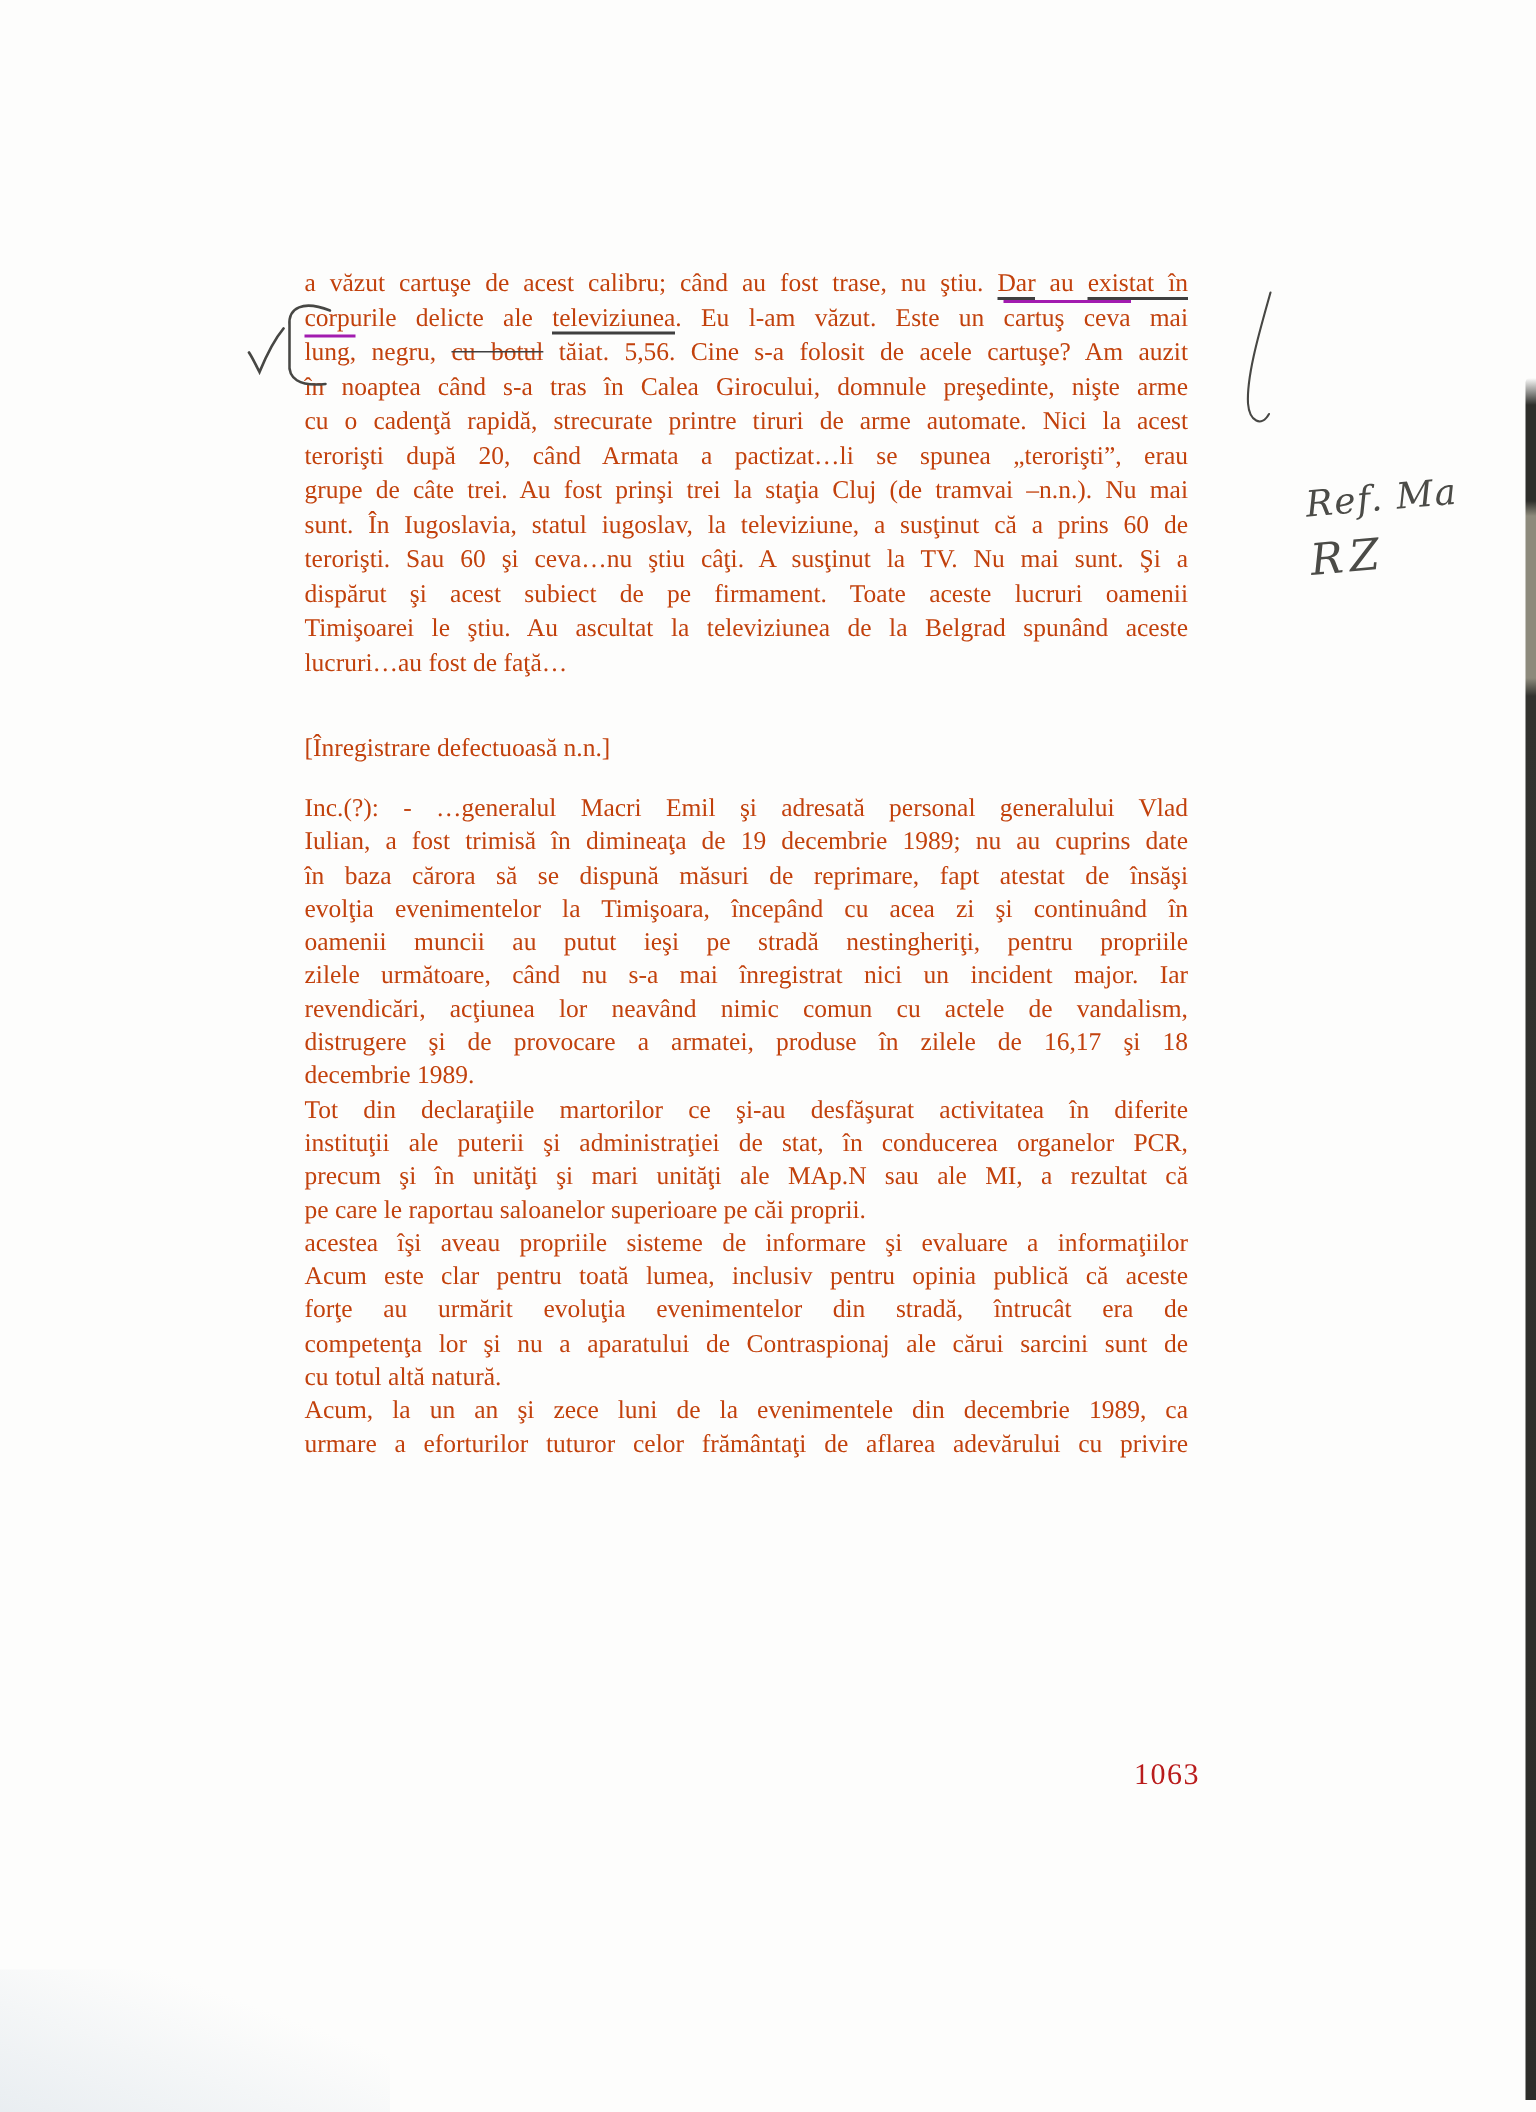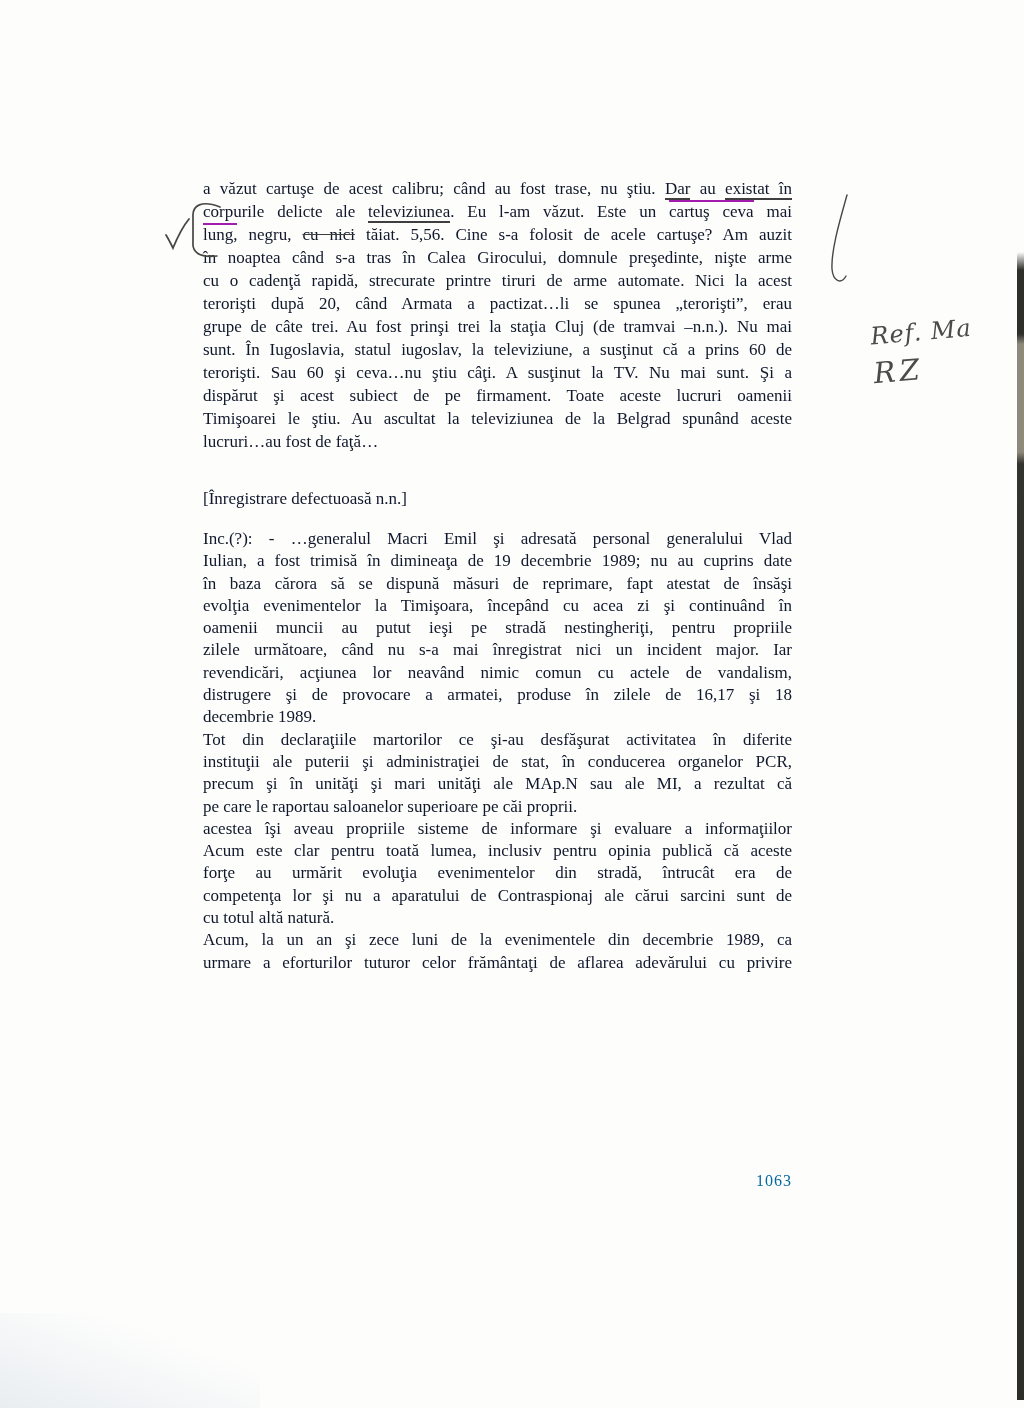--- a/index.html
+++ b/index.html
@@ -12,21 +12,21 @@
     overflow: hidden;
   }
   .page { position: absolute; inset: 0; }
 
   
   .textblock {
     position: absolute;
     left: 203px;
     width: 589px;
     font-size: 17px;
-    color: #0f172a;
+    color: #c2410c;
   }
   #block1 { top: 177px; }
   #block1 .line { line-height: 23px; }
   #note-block { top: 487px; }
   #note-block .line { line-height: 23px; }
   #block2 { top: 528px; }
   #block2 .line { line-height: 22.3px; }
 
   .para { margin: 0; }
   .line { text-align: justify; text-align-last: justify; white-space: normal; }
@@ -35,22 +35,22 @@
 
   
   .seg-u { border-bottom: 2px solid #3f3f3f; padding-bottom: 0px; }
   .seg-o { border-top: 2px solid #a21caf; }
   .seg-s { text-decoration: line-through; text-decoration-color: #3f3f3f; }
 
   
   .page-number {
     position: absolute;
     left: 756px; top: 1172px;
-    font-size: 16px;
-    color: #0369a1;
+    font-size: 20px;
+    color: #b91c1c;
     letter-spacing: 1px;
   }
 
   
   .mark-svg { position: absolute; overflow: visible; }
   .mark-svg path { fill: none; stroke: #474744; stroke-linecap: round; }
 
   #checkmark-svg { left: 160px; top: 214px; }
   #bracket-svg   { left: 184px; top: 197px; }
   #penstroke-svg { left: 818px; top: 190px; }
@@ -93,21 +93,21 @@
 </style>
 </head>
 <body>
 
 <div class="page">
 
   <div class="textblock" id="block1">
     <div class="para">
         <div class="line"><span>a văzut cartuşe de acest calibru; când au fost trase, nu ştiu. </span><span class="seg-u">Dar</span><span> au </span><span class="seg-u">existat în</span></div>
         <div class="line"><span>corpurile delicte ale </span><span class="seg-u">televiziunea</span><span>. Eu l-am văzut. Este un </span><span class="seg-o">cartuş ceva</span><span> mai</span></div>
-        <div class="line"><span class="seg-o">lung,</span><span> negru, </span><span class="seg-s">cu nici</span><span> tăiat. 5,56. Cine s-a folosit de acele cartuşe? Am auzit</span></div>
+        <div class="line"><span class="seg-o">lung,</span><span> negru, </span><span class="seg-s">cu botul</span><span> tăiat. 5,56. Cine s-a folosit de acele cartuşe? Am auzit</span></div>
         <div class="line">în noaptea când s-a tras în Calea Girocului, domnule preşedinte, nişte arme</div>
         <div class="line">cu o cadenţă rapidă, strecurate printre tiruri de arme automate. Nici la acest</div>
         <div class="line">terorişti după 20, când Armata a pactizat…li se spunea „terorişti”, erau</div>
         <div class="line">grupe de câte trei. Au fost prinşi trei la staţia Cluj (de tramvai –n.n.). Nu mai</div>
         <div class="line">sunt. În Iugoslavia, statul iugoslav, la televiziune, a susţinut că a prins 60 de</div>
         <div class="line">terorişti. Sau 60 şi ceva…nu ştiu câţi. A susţinut la TV. Nu mai sunt. Şi a</div>
         <div class="line">dispărut şi acest subiect de pe firmament. Toate aceste lucruri oamenii</div>
         <div class="line">Timişoarei le ştiu. Au ascultat la televiziunea de la Belgrad spunând aceste</div>
         <div class="line last">lucruri…au fost de faţă…</div>
       </div>

